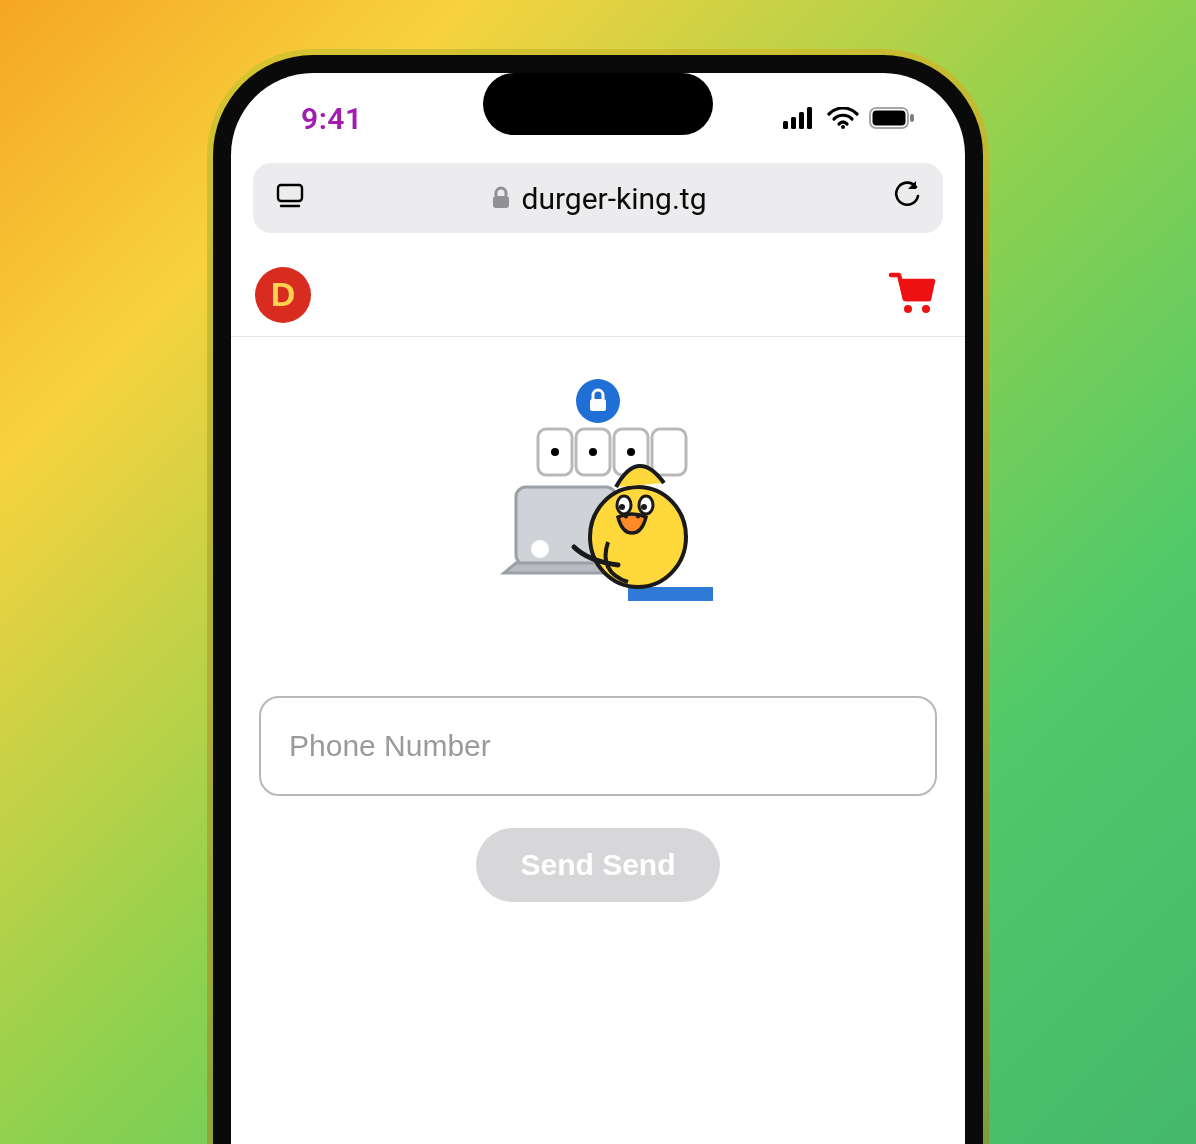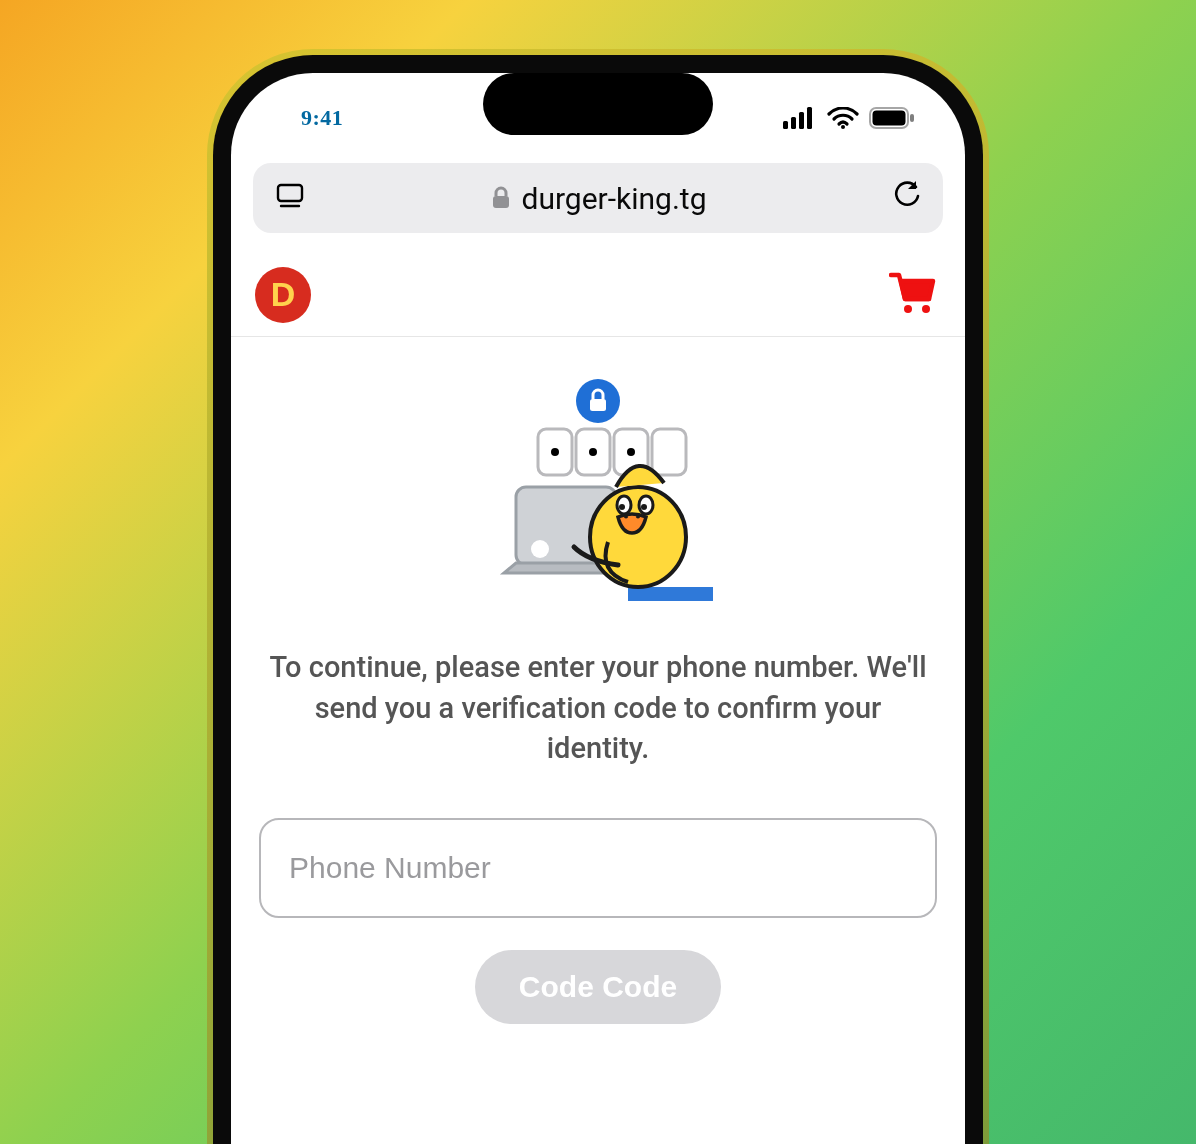--- a/index.html
+++ b/index.html
@@ -51,24 +51,23 @@
   }
 
   
   .statusbar {
     height: 90px;
     display: flex;
     align-items: center;
     justify-content: space-between;
     padding: 0 50px 0 70px;
     font-weight: 600;
-    font-size: 22px;
+    font-size: 30px;
     letter-spacing: 0.5px;
-    color:#0369a1;
-    font-family:Liberation Serif, serif;
+    color:#a21caf;
   }
   .status-icons { display: flex; align-items: center; gap: 10px; }
   .status-icons svg { display:block; }
 
   
   .urlbar-wrap { padding: 0 22px; }
   .urlbar {
     height: 70px;
     background: #ececee;
     border-radius: 18px;
@@ -277,23 +276,22 @@
           <circle cx="176" cy="130" r="3" fill="#1a1a1a"></circle>
 
           <path d="M150 140 q14 -6 28 0 q-4 16 -14 16 q-10 0 -14 -16 Z" fill="#ff8a2a" stroke="#1a1a1a" stroke-width="3.5"></path>
           <ellipse cx="158" cy="140" rx="2" ry="1.4" fill="#1a1a1a"></ellipse>
           <ellipse cx="170" cy="140" rx="2" ry="1.4" fill="#1a1a1a"></ellipse>
 
           <path d="M150 188 q-30 -4 -44 -18" fill="none" stroke="#1a1a1a" stroke-width="5" stroke-linecap="round"></path>
         </g>
       </svg>
 
-      <p class="prompt">To continue, please enter your phone number. We'll send you a verification code to confirm your identity.</p>
 
       <input class="phone-input" type="tel" placeholder="Phone Number" style="">
 
       <div>
-        <button class="send-btn" disabled="">Code Code</button>
+        <button class="send-btn" disabled="">Send Send</button>
       </div>
     </div>
 
   </div>
 </div>
 
 </body></html>

